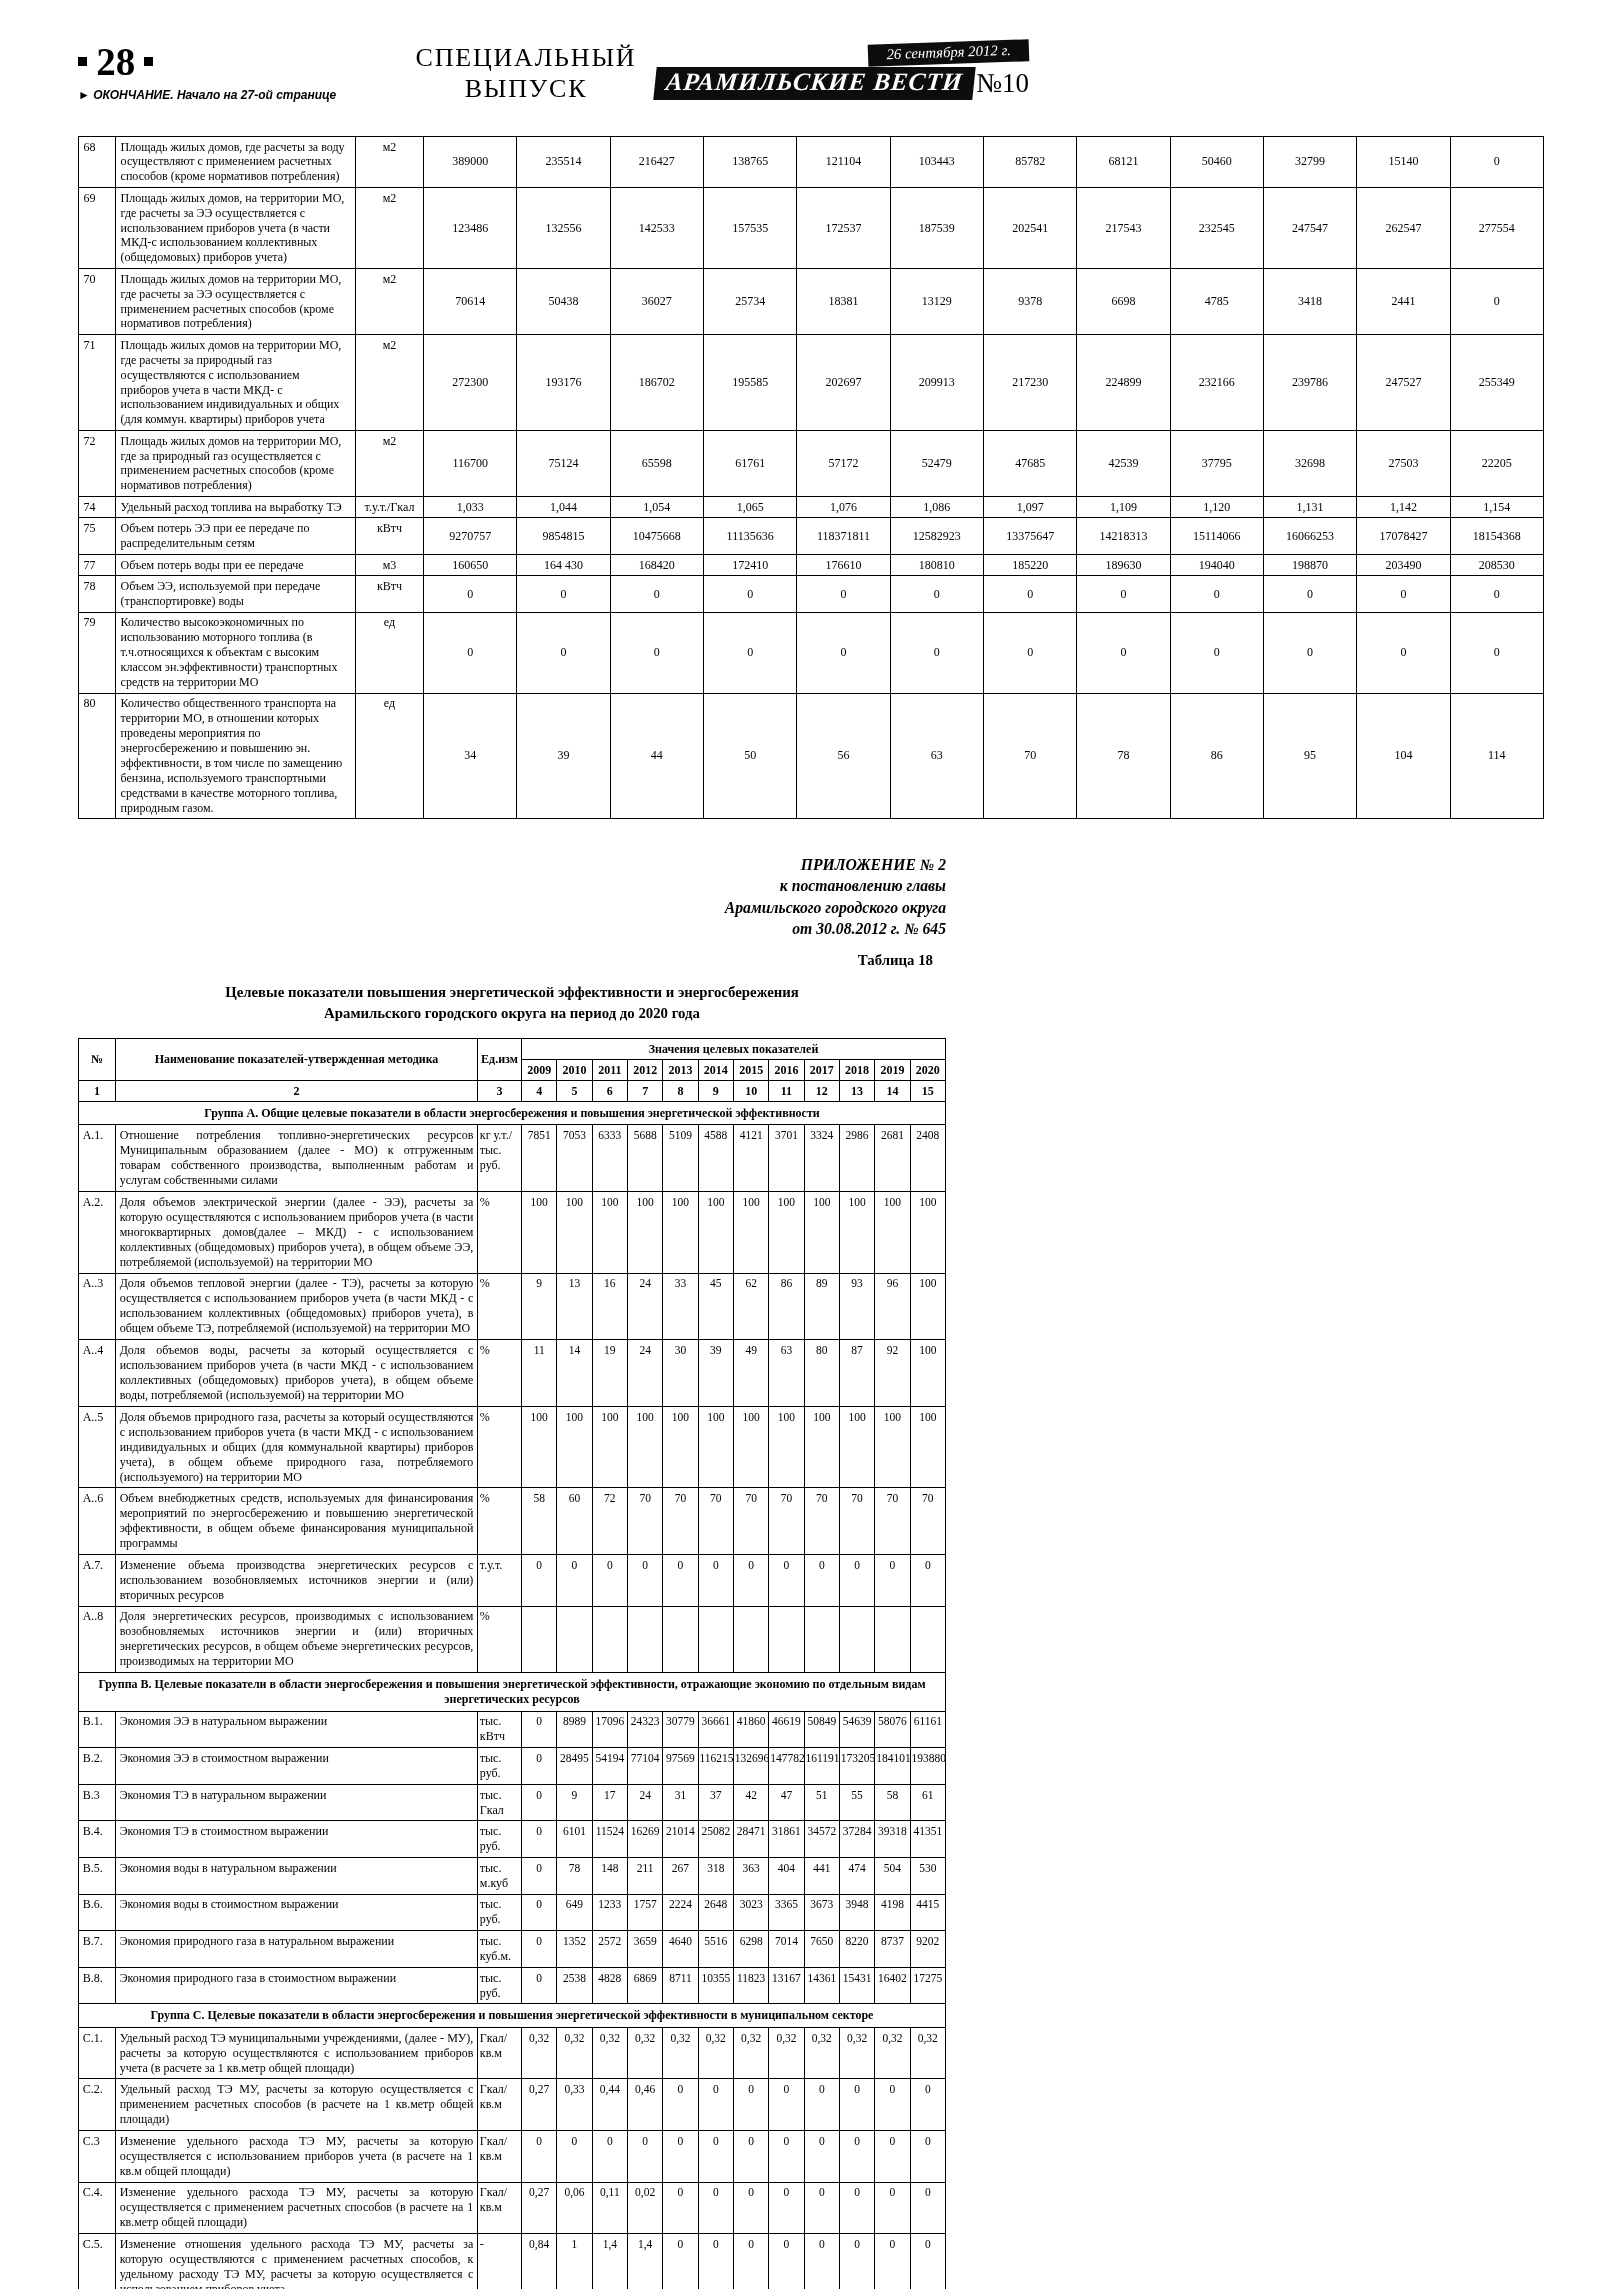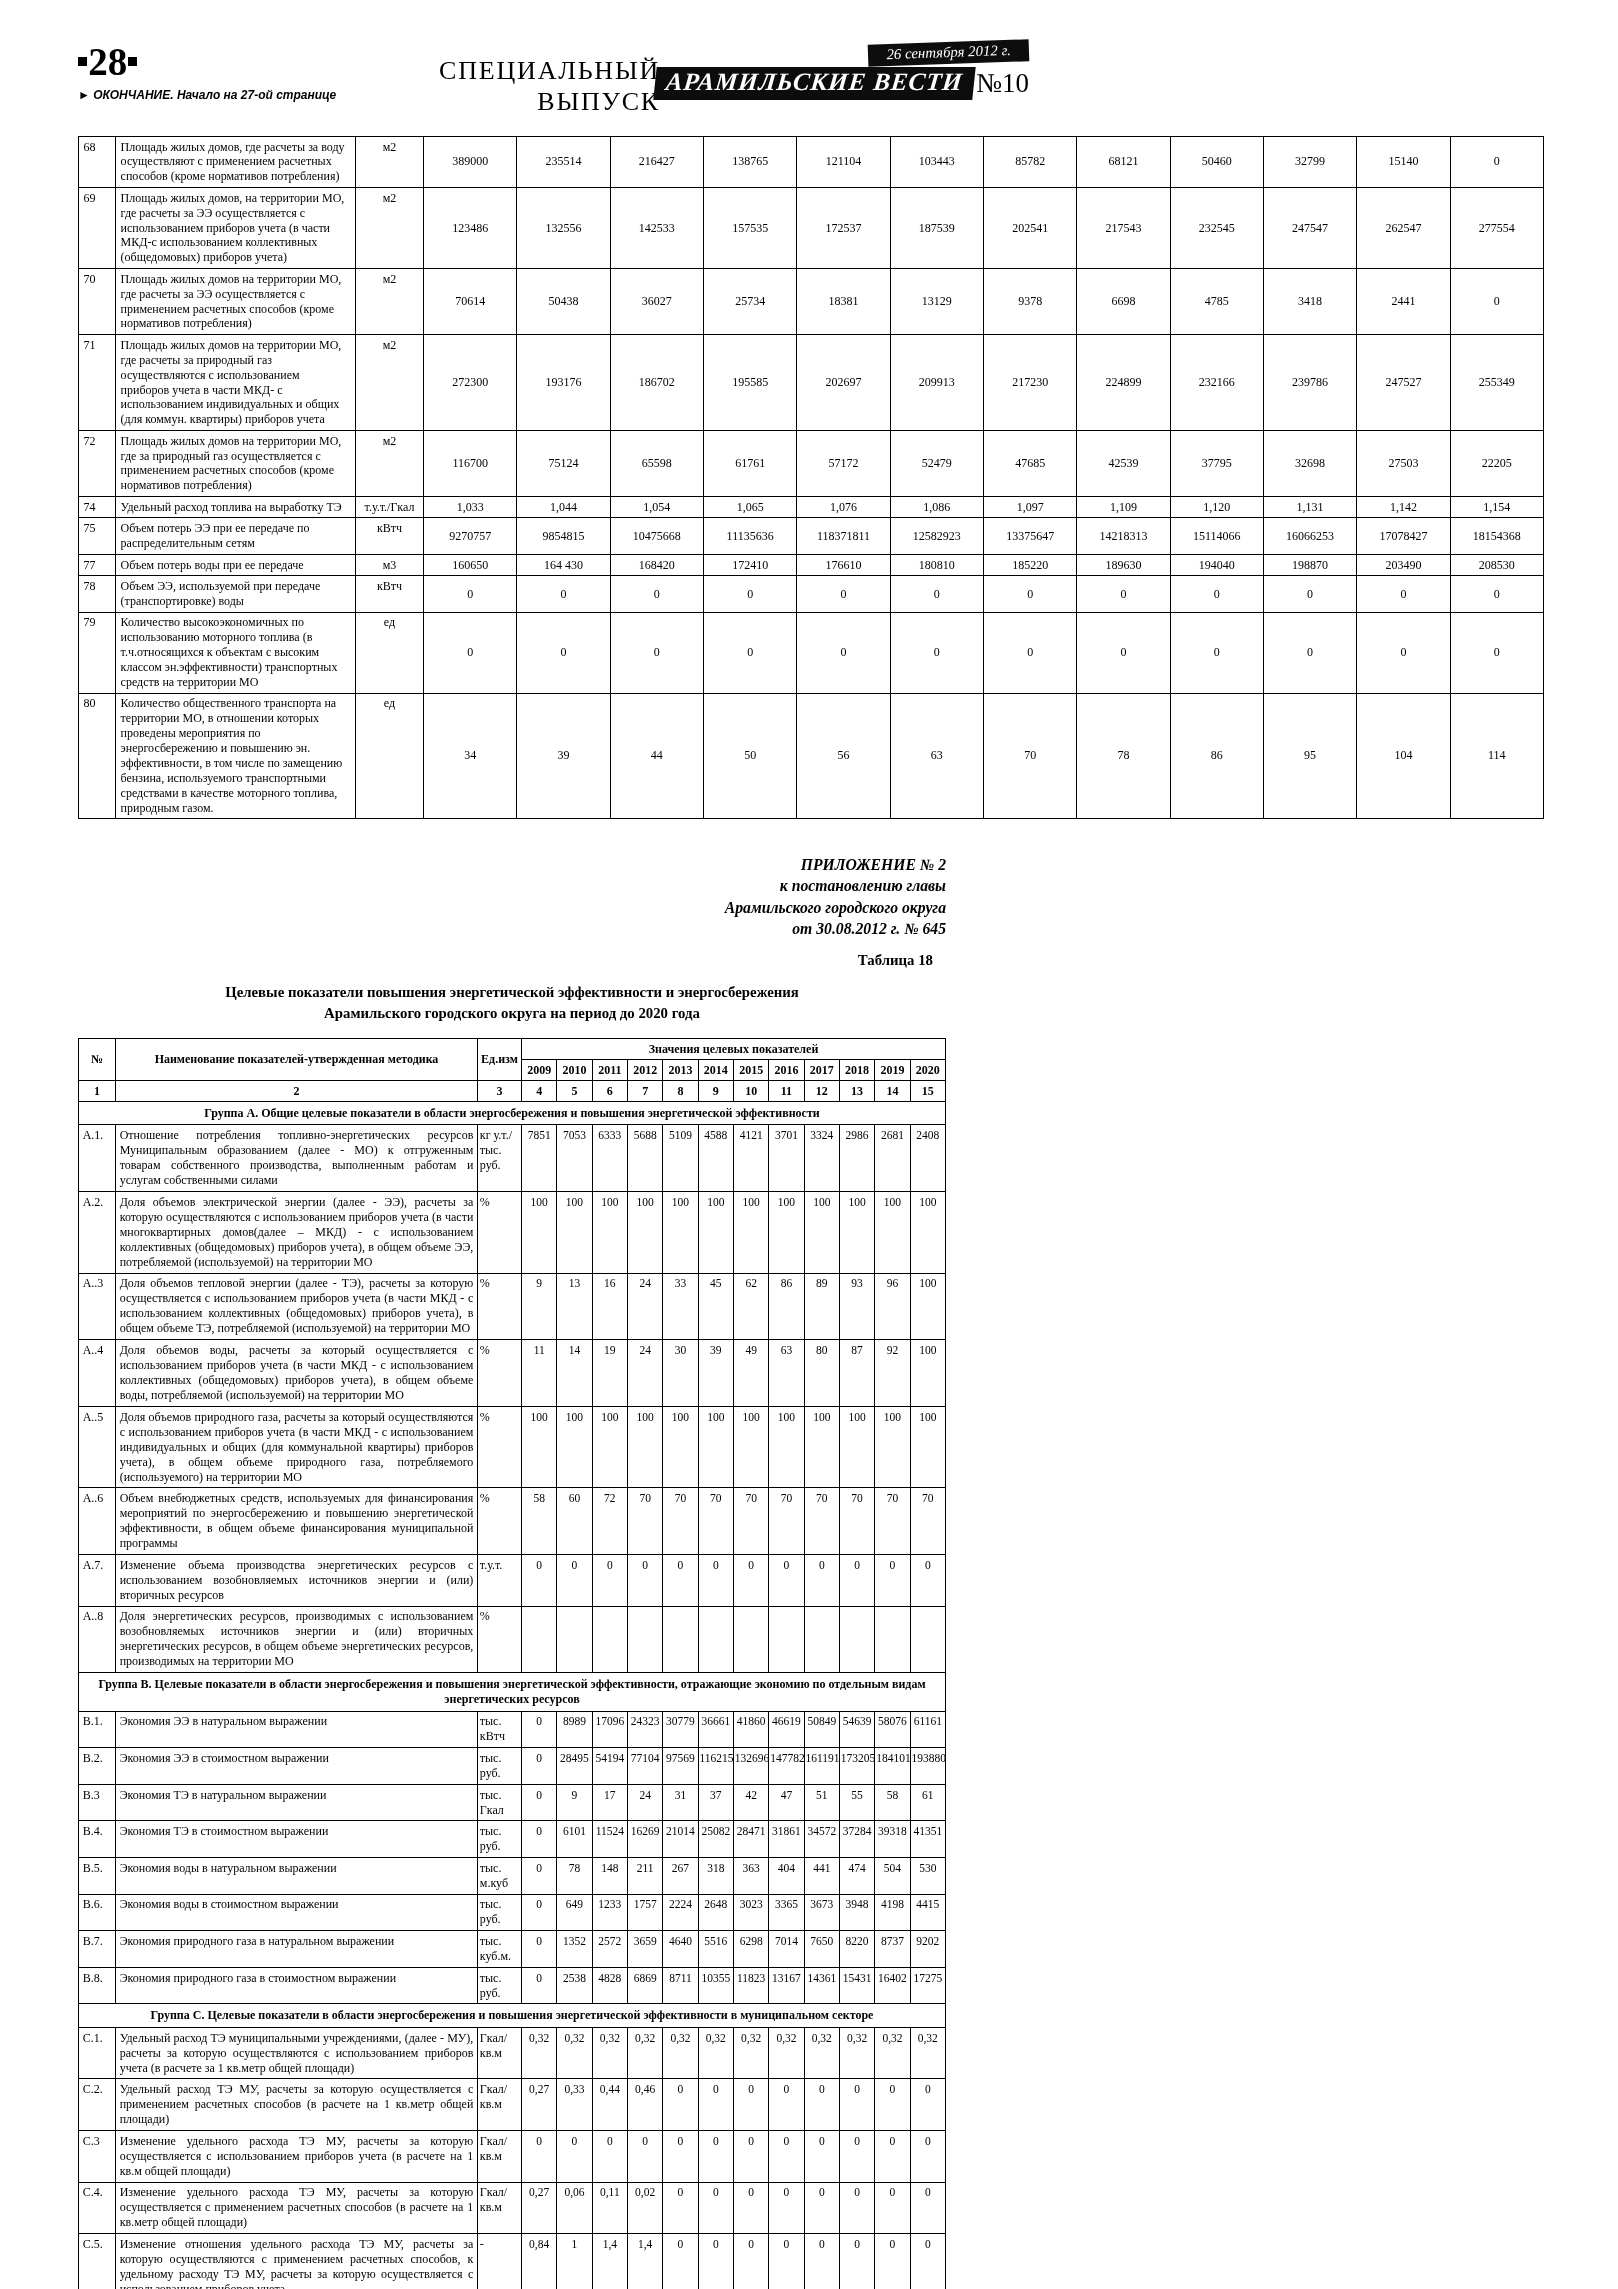--- a/index.html
+++ b/index.html
@@ -3,25 +3,25 @@
 <meta charset="utf-8">
 <title>Арамильские вести — стр. 28</title>
 <style>
   * { margin:0; padding:0; box-sizing:border-box; }
   html,body { background:#e8e8e8; }
   body { font-family:"Liberation Serif", serif; color:#000; }
   .page { position:relative; width:1619px; height:2290px; background:#fff; margin:0 auto; overflow:hidden; }
 
   
   .hdr { position:relative; margin:42px 76px 0 78px; height:79px; }
-  .pageno-row { display:flex; align-items:center; gap:1px; }
+  .pageno-row { display:flex; align-items:center; gap:9px; }
   .pageno { font-size:39px; font-weight:bold; line-height:1; }
   .sq { width:9.2px; height:9.2px; background:#000; flex:0 0 auto; }
   .continuation { margin-top:6.5px; font-family:"Liberation Sans", sans-serif; font-weight:bold; font-style:italic; font-size:12px; }
-  .special { position:absolute; left:314px; top:14px; width:268px; text-align:right; font-size:26px; letter-spacing:1.8px; line-height:1.18; }
+  .special { position:absolute; left:314px; top:1px; width:268px; text-align:center; font-size:26px; letter-spacing:1.8px; line-height:1.18; }
   .masthead-block { position:absolute; left:637px; top:0; width:314px; }
   .date-banner { margin-left:auto; width:fit-content; background:#0d0d0d; color:#fff; font-style:italic; font-size:14.8px; padding:1.8px 18.5px 3.7px; transform:rotate(-2deg); }
   .masthead-row { display:flex; justify-content:flex-end; align-items:center; margin-top:2.8px; gap:2.8px; }
   .masthead-name { background:#0d0d0d; color:#fff; font-style:italic; font-weight:bold; font-size:25px; padding:0.9px 11px 3.7px; letter-spacing:0.9px; transform:skewX(-6deg); white-space:nowrap; }
   .issue-no { font-weight:normal; font-size:27px; }
 
   
   table { border-collapse:collapse; table-layout:fixed; }
   td, th { border:0.9px solid #000; }
 

